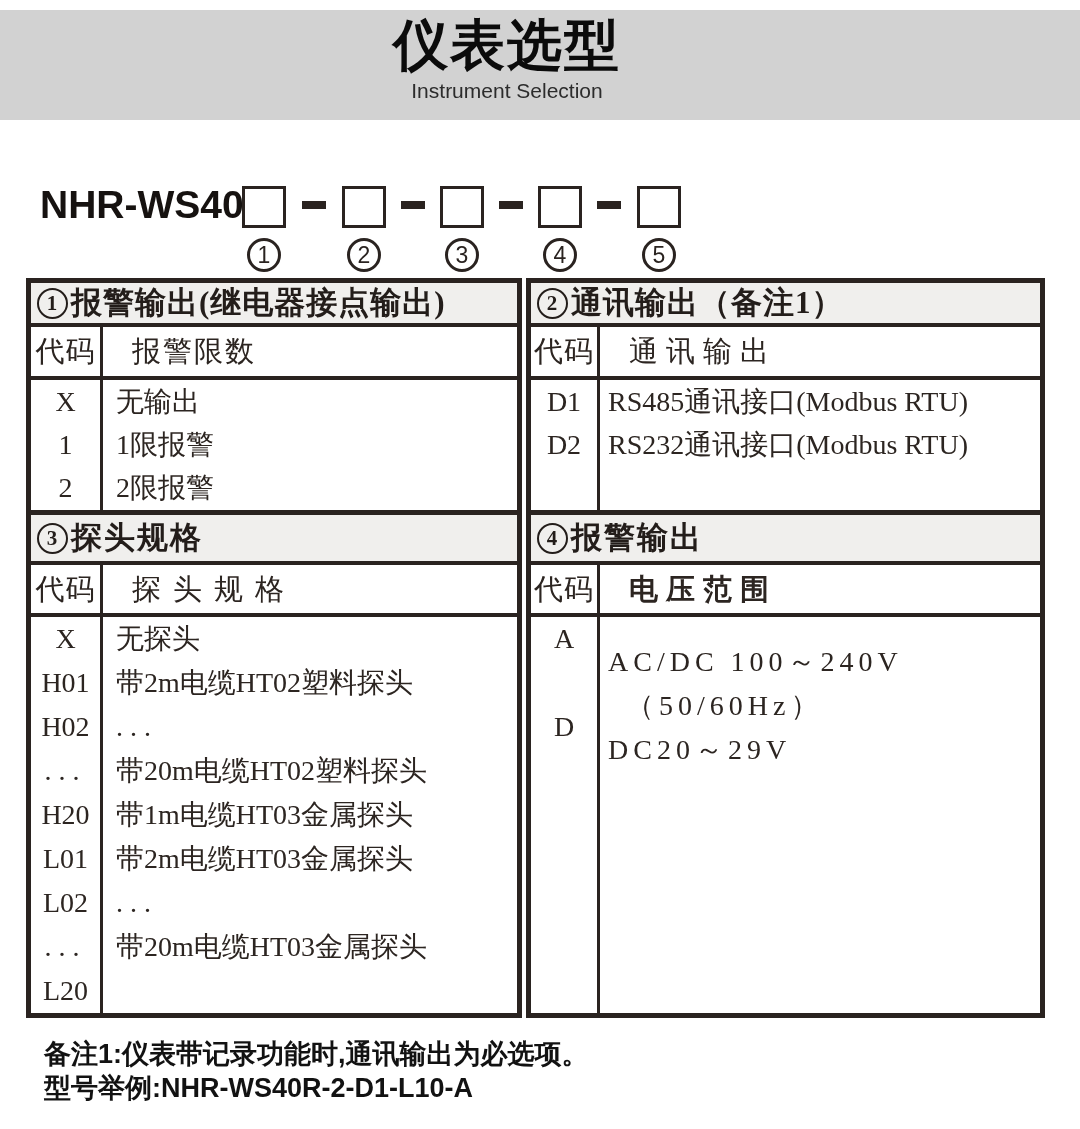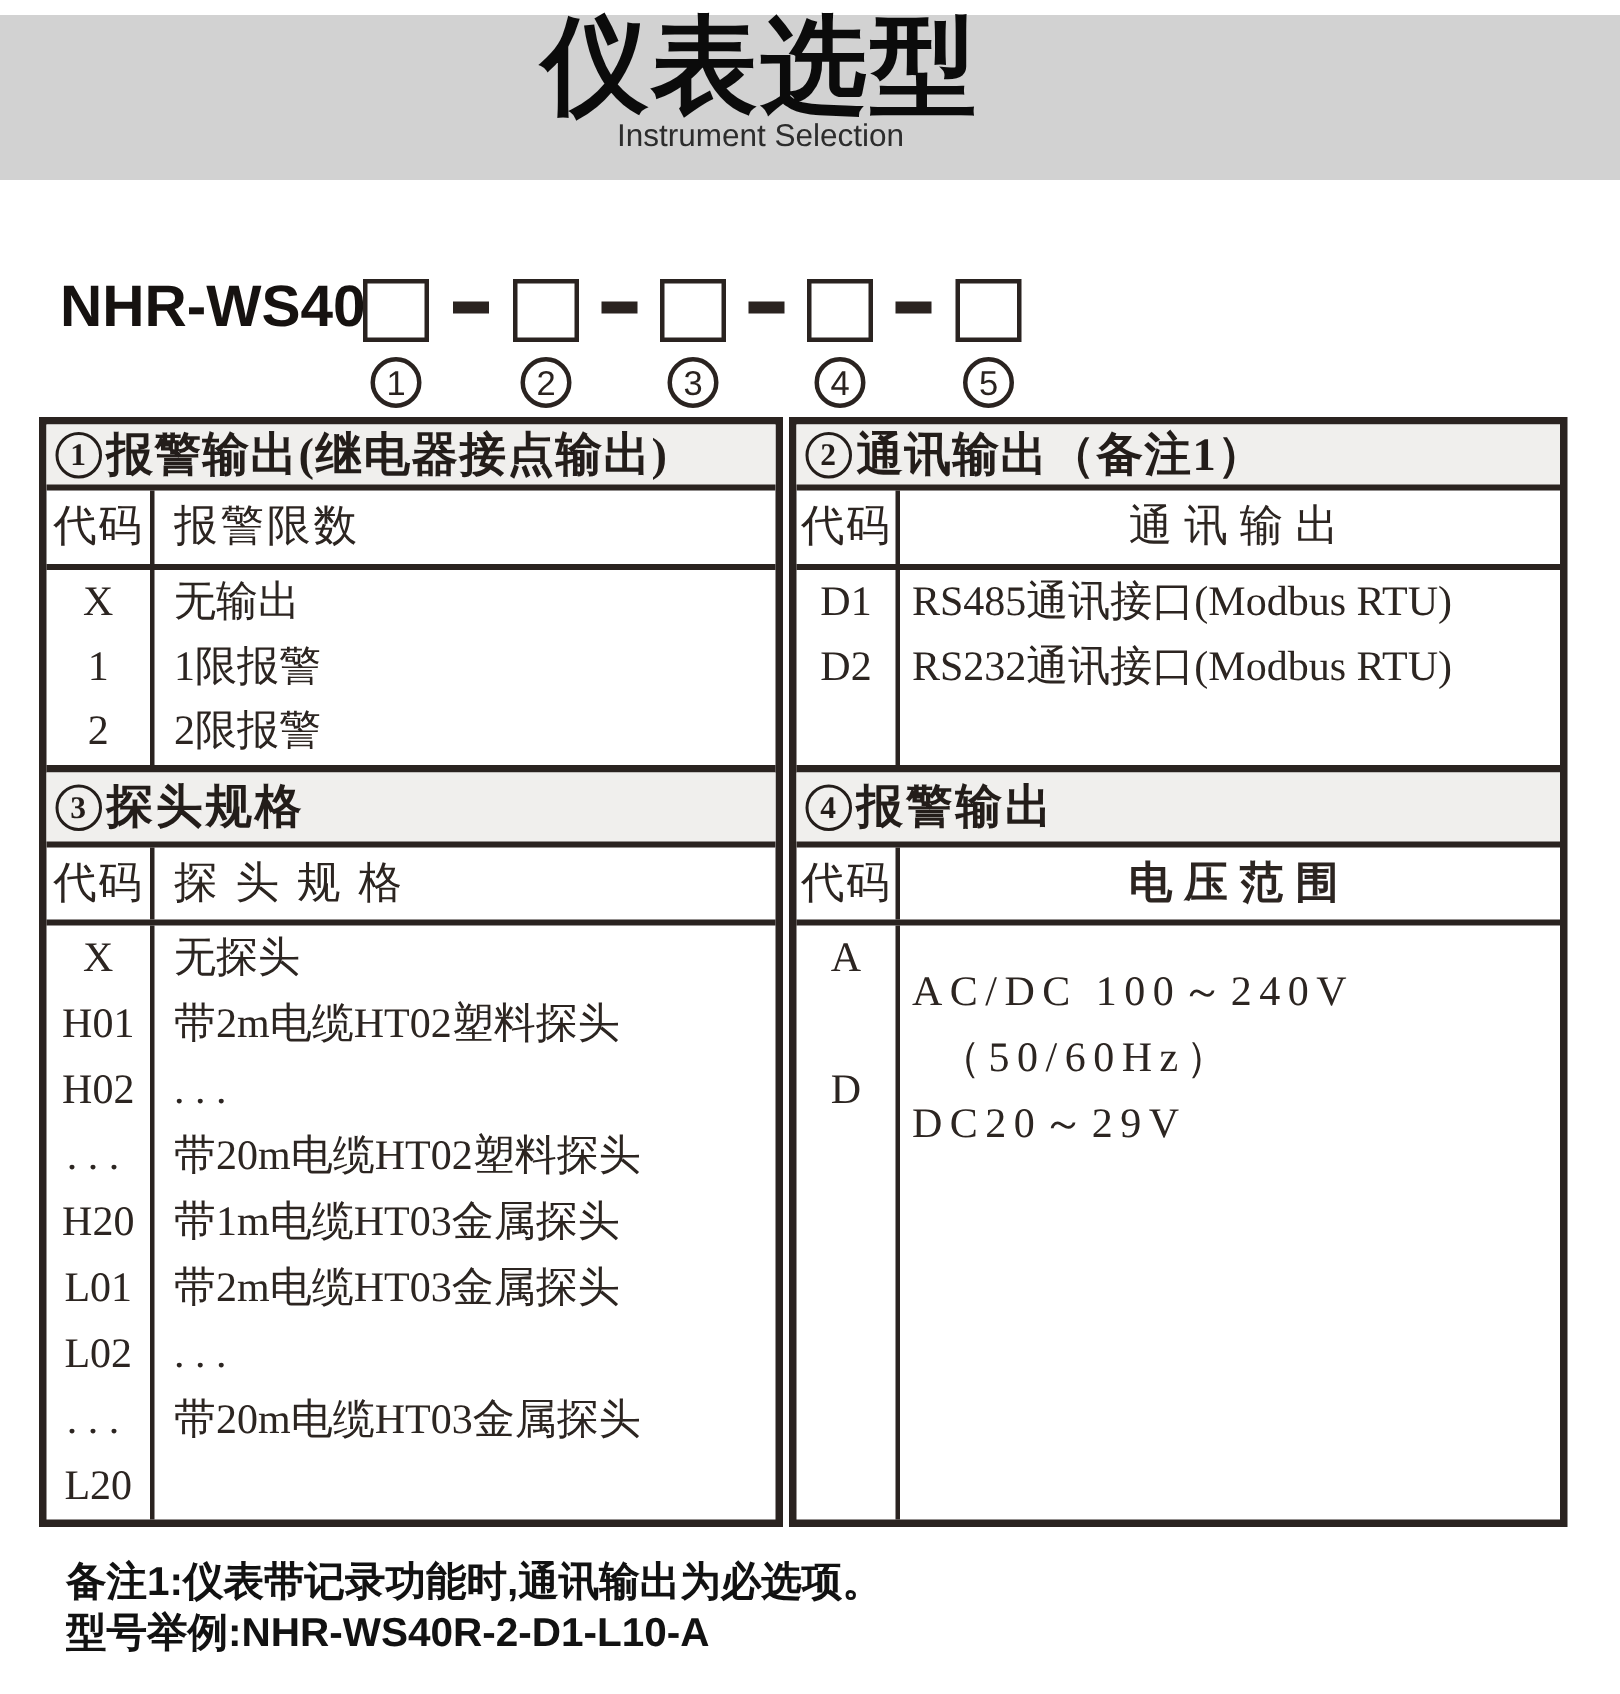--- a/index.html
+++ b/index.html
@@ -8,21 +8,21 @@
     font-family:"Liberation Serif","DejaVu Serif",serif;
     color:#2c2521;overflow:hidden;
   }
   .abs{position:absolute;}
 
   
   .header-band{left:0;top:10px;width:1080px;height:110px;background:#d2d2d2;}
   .title-wrap{left:0;top:14px;width:1014px;text-align:center;}
   .page-title{
     font-family:"Liberation Sans","DejaVu Sans",sans-serif;
-    font-size:71px;font-weight:bold;color:#0b0b0b;line-height:62px;letter-spacing:2px;
+    font-size:55px;font-weight:bold;color:#0b0b0b;line-height:62px;letter-spacing:2px;
   }
   .page-subtitle{
     font-family:"Liberation Sans","DejaVu Sans",sans-serif;
     font-size:21px;color:#2c2c2c;line-height:26px;margin-top:2px;
   }
 
   
   .model-prefix{
     left:40px;top:183px;
     font-family:"Liberation Sans","DejaVu Sans",sans-serif;
@@ -43,36 +43,36 @@
 
   .sec-header{
     height:40px;border-bottom:4px solid #2a2320;background:#f0efed;
     display:flex;align-items:center;padding-left:6px;
     font-size:31px;font-weight:bold;letter-spacing:1px;color:#231d1a;
   }
   .sec-circ{
     display:inline-block;width:27px;height:27px;border:2.5px solid #231d1a;border-radius:50%;
     text-align:center;line-height:26px;font-size:21px;font-weight:bold;margin-right:3px;flex:0 0 auto;
   }
-  .sub-header{height:49px;border-bottom:4px solid #2a2320;display:flex;font-size:29px;}
+  .sub-header{height:49px;border-bottom:4px solid #2a2320;display:flex;font-size:29px;gap:16px;}
   .data-area{display:flex;}
   .data1{height:130px;border-bottom:5px solid #2a2320;}
   .data2{height:396px;}
   .code-col{border-right:3px solid #2a2320;text-align:center;flex:0 0 auto;box-sizing:content-box;}
   .tbl-left  .code-col{width:69px;}
   .tbl-right .code-col{width:66px;}
   .desc-col{flex:1 1 auto;padding-left:13px;box-sizing:border-box;overflow:hidden;}
   .sub-header .code-col{line-height:49px;letter-spacing:1px;}
   .sub-header .desc-col{line-height:49px;}
   .code-stack,.desc-stack{display:flex;flex-direction:column;}
   .row-line{font-size:28px;white-space:nowrap;}
   .data1 .row-line{height:43px;line-height:43px;}
   .data2 .row-line{height:44px;line-height:44px;}
   .dots{letter-spacing:7px;}
-  .ls2{letter-spacing:2px;} .ls5{letter-spacing:5px;margin-top:23px;} .ls8{letter-spacing:8px;text-align:center;} .ls12{letter-spacing:12px;}
+  .ls2{letter-spacing:2px;} .ls5{letter-spacing:5px;margin-top:23px;} .ls8{letter-spacing:8px;} .ls12{letter-spacing:12px;}
 
   
   .note-line{
     left:44px;font-family:"Liberation Sans","DejaVu Sans",sans-serif;
     font-size:27px;font-weight:bold;color:#121212;white-space:nowrap;
   }
   .note-1{top:1036px;}
   .note-2{top:1070px;}
 </style>
 </head>

